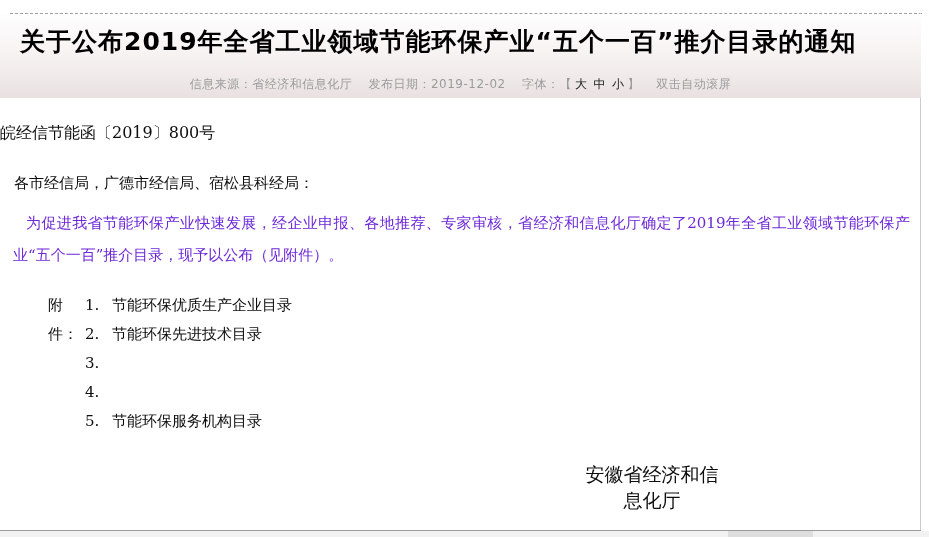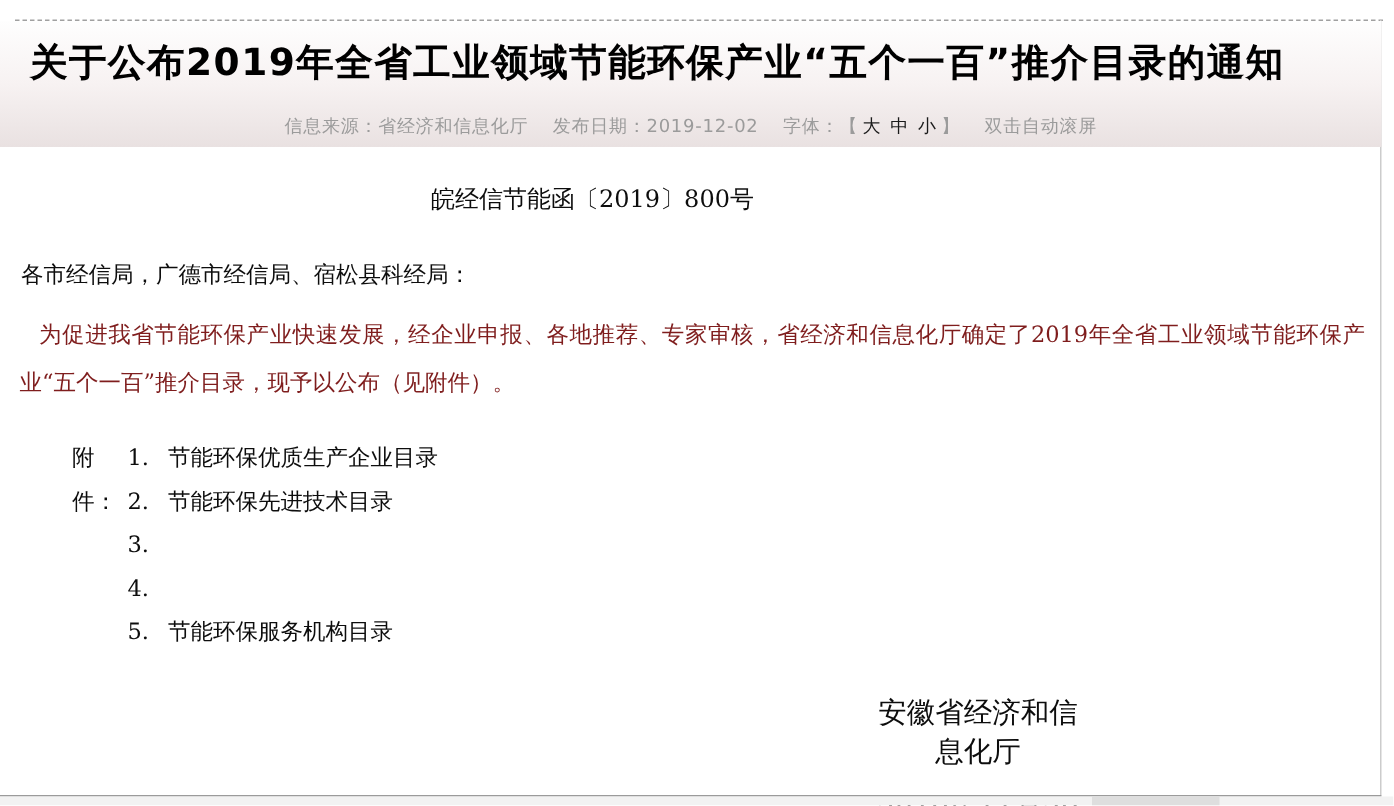--- a/index.html
+++ b/index.html
@@ -34,28 +34,28 @@
     position:absolute; left:0; bottom:5px; width:100%;
     text-align:center; font-size:12px; color:#9b9b9b;
     font-family:"DejaVu Sans","Liberation Sans",sans-serif;
     letter-spacing:0.5px;
   }
   .meta .seg { margin:0 6px; }
   .meta .fs-btn { color:#1a1a1a; margin:0 3px; cursor:pointer; }
   
   .doc-number {
     position:absolute; top:123px; left:0; width:790px;
-    text-align:center; font-size:16px; color:#0d0d0d;
+    text-align:left; font-size:16px; color:#0d0d0d;
   }
   .salutation {
     position:absolute; top:174px; left:14px; font-size:15px; color:#0d0d0d;
   }
   .paragraph {
     position:absolute; top:207px; left:13px; width:897px; margin:0;
-    font-size:15px; line-height:32px; text-indent:13px; color:#7f1d1d;
+    font-size:15px; line-height:32px; text-indent:13px; color:#6d28d9;
     text-align:justify;
   }
   .attachments {
     position:absolute; top:291px; left:48px; font-size:15px; color:#0d0d0d;
   }
   .att-row { display:grid; grid-template-columns:37px 27px auto; height:29px; line-height:29px; }
   .att-num { }
   .signature {
     position:absolute; top:462px; left:578px; width:148px;
     text-align:center; font-size:19px; color:#0d0d0d;

